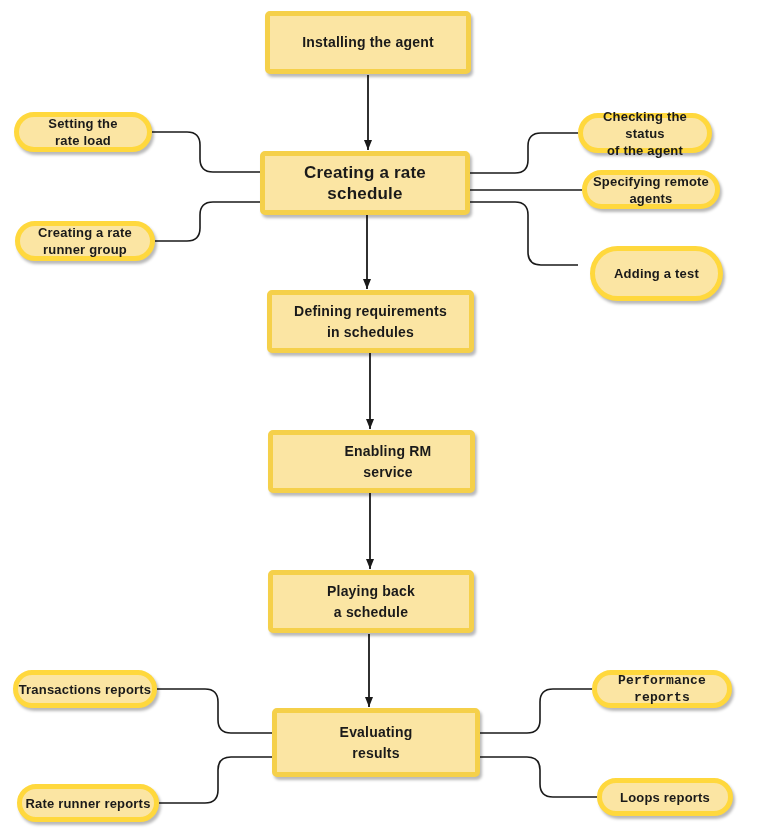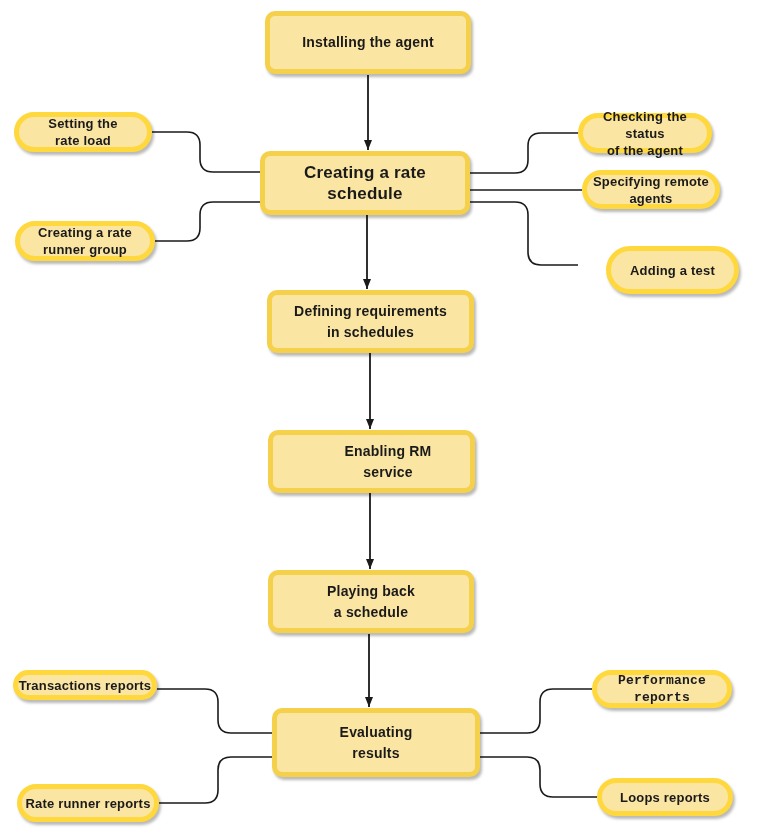--- a/index.html
+++ b/index.html
@@ -14,21 +14,21 @@
   .node{
     position:absolute;
     box-sizing:border-box;
     display:flex;align-items:center;justify-content:center;
     background:var(--fill,#FBE5A3);
     box-shadow:2px 3px 3px rgba(0,0,0,0.28);
     text-align:center;
   }
   .node.rect{
     border:5px solid var(--box-border,#F5D04A);
-    border-radius:10px;
+    border-radius:5px;
   }
   .node.pill{
     border:5px solid var(--pill-border,#FFD83D);
     border-radius:999px;
   }
   .node .label{
     white-space:pre-line;
     font-weight:700;
     color:var(--text,#1A1A1A);
     letter-spacing:0.2px;
@@ -93,24 +93,24 @@
 runner group</span>
       </div>
       <div class="node pill" style="left: 578px; top: 113px; width: 134px; height: 40px;">
         <span class="label">Checking the status
 of the agent</span>
       </div>
       <div class="node pill" style="left: 582px; top: 170px; width: 138px; height: 39px;">
         <span class="label">Specifying remote
 agents</span>
       </div>
-      <div class="node pill" style="left: 606px; top: 246px; width: 133px; height: 48px;">
+      <div class="node pill" style="left: 590px; top: 246px; width: 133px; height: 55px;">
         <span class="label">Adding a test</span>
       </div>
-      <div class="node pill" style="left: 13px; top: 670px; width: 144px; height: 30px;">
+      <div class="node pill" style="left: 13px; top: 670px; width: 144px; height: 38px;">
         <span class="label">Transactions reports</span>
       </div>
       <div class="node pill" style="left: 17px; top: 784px; width: 142px; height: 38px; justify-content: center;">
         <span class="label">Rate runner reports</span>
       </div>
       <div class="node pill" style="left: 592px; top: 670px; width: 140px; height: 38px; font-family: Liberation Mono, monospace;">
         <span class="label">Performance reports</span>
       </div>
       <div class="node pill" style="left: 597px; top: 778px; width: 136px; height: 38px;">
         <span class="label">Loops reports</span>

